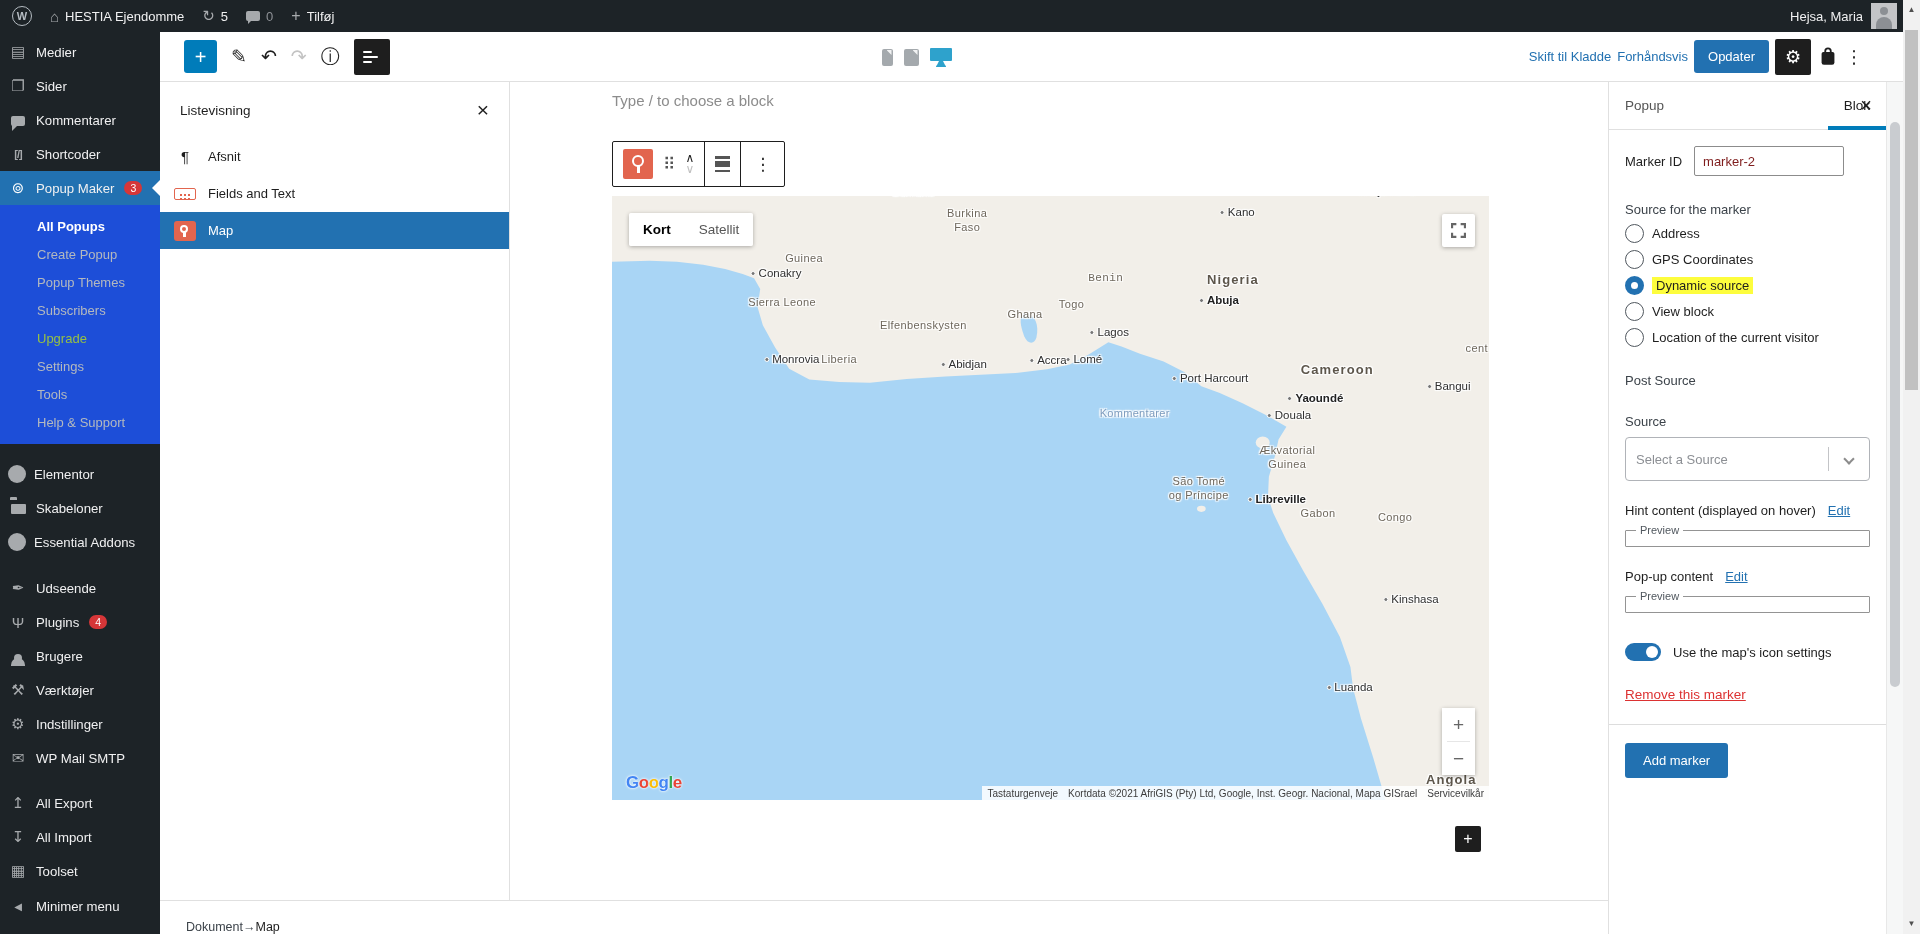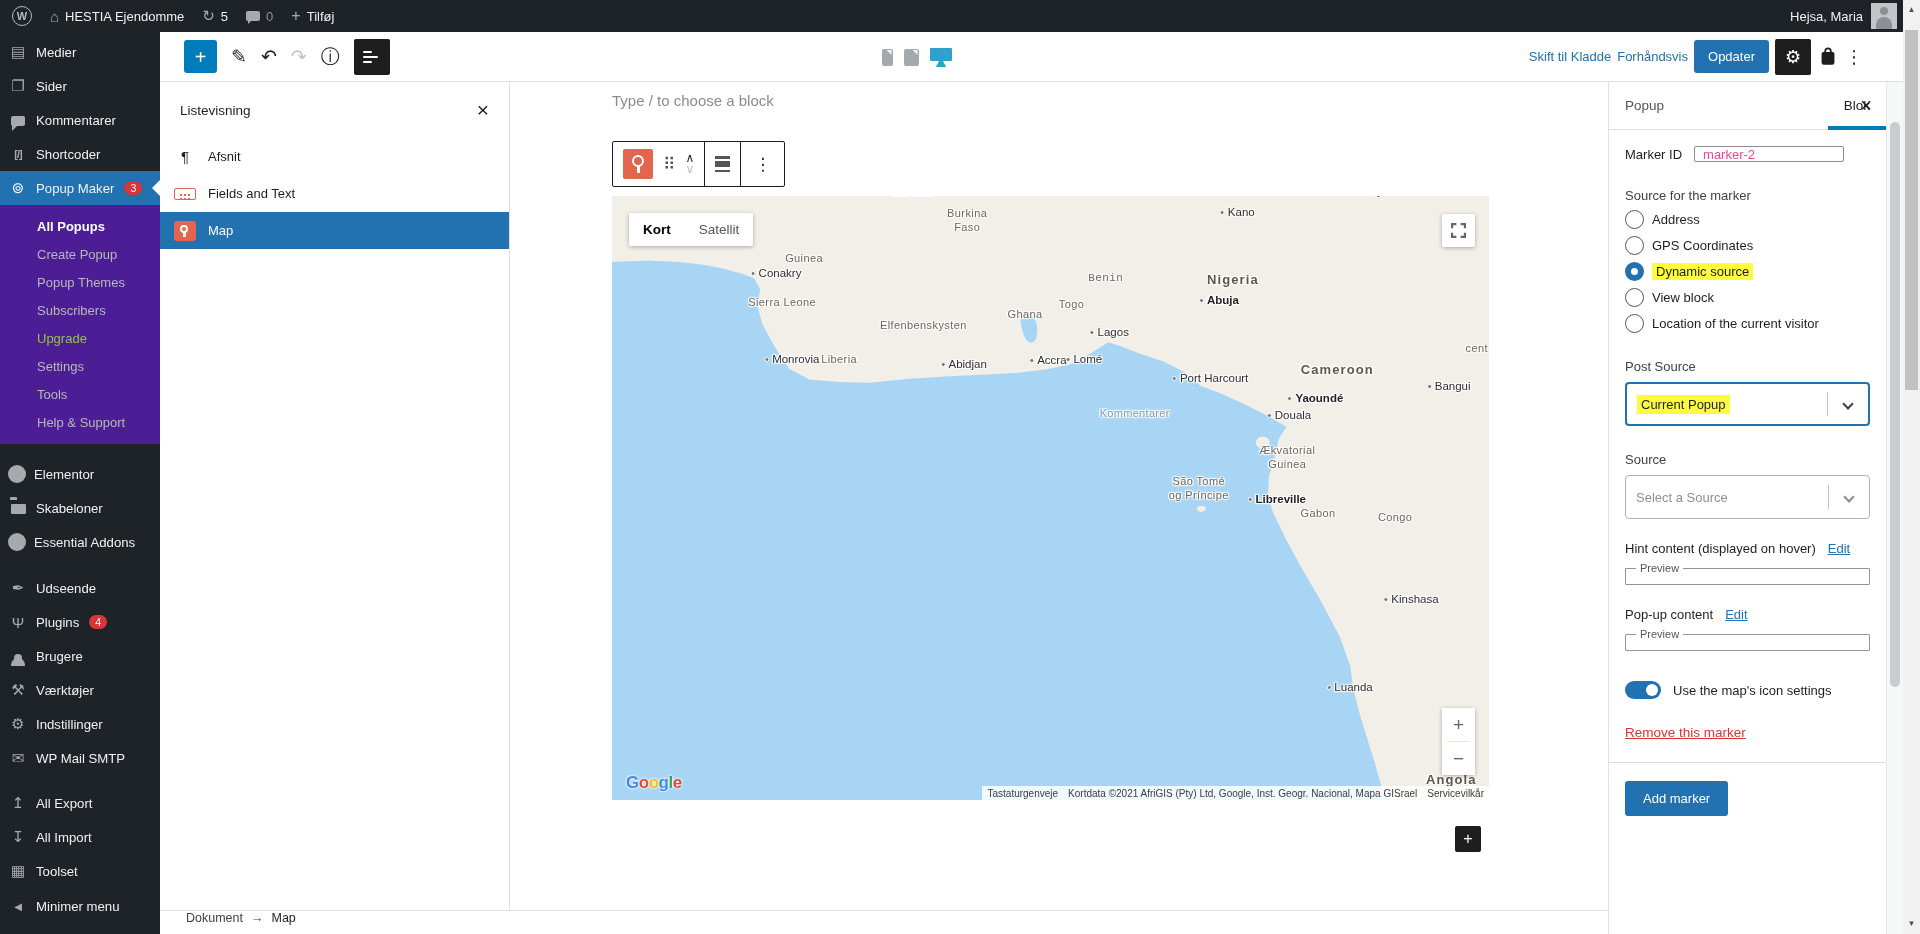--- a/index.html
+++ b/index.html
@@ -27,21 +27,21 @@
   #adminmenu { position:absolute; left:0; top:32px; width:160px; height:902px; background:#1d2327; color:#f0f0f1; }
   .menu-item { position:relative; display:flex; align-items:center; height:34px; padding-left:8px; gap:8px; cursor:pointer; }
   .mi-icon { width:20px; min-width:20px; text-align:center; color:#a7aaad; font-size:15px; position:relative; }
   .mi-label { font-size:13.2px; }
   .mi-badge { background:var(--badge-red); color:#fff; border-radius:9px; font-size:10.5px; padding:1px 6px; margin-left:2px; }
   .mi-badge:empty { display:none; }
   .menu-item.is-active { background:var(--accent-blue); }
   .menu-item.is-active .mi-icon { color:#fff; }
   .menu-item.is-active::after { content:""; position:absolute; right:0; top:50%; margin-top:-8px;
     border:8px solid transparent; border-right-color:#fff; }
-  #submenu { background:#4c1d95; padding:7px 0 8px; }
+  #submenu { background:#1d4ed8; padding:7px 0 8px; }
   .sm-item { height:28px; display:flex; align-items:center; padding-left:37px; color:#b4b9be; font-size:13px; cursor:pointer; }
   .sm-item.is-current { color:#fff; font-weight:bold; }
   .sm-item.is-upgrade { color:var(--upgrade-green); }
   .mt13 { margin-top:13px; } .mt12 { margin-top:12px; } .mt11 { margin-top:11px; } .mt3 { margin-top:3px; } .mt1 { margin-top:1px; }
   
   .ic-comments::before { content:""; display:inline-block; width:14px; height:10px; background:#a7aaad; border-radius:2px; }
   .ic-comments::after { content:""; position:absolute; left:4px; bottom:-2px; border:3px solid transparent; border-top-color:#a7aaad; border-left-color:#a7aaad; }
   .ic-users::before { content:""; display:inline-block; width:8px; height:8px; border-radius:50%; background:#a7aaad; }
   .ic-users::after { content:""; position:absolute; left:3px; top:10px; width:14px; height:8px; border-radius:7px 7px 0 0; background:#a7aaad; }
   .ic-templates::before { content:""; display:inline-block; width:15px; height:10px; background:#a7aaad; border-radius:1px; }
@@ -135,39 +135,39 @@
   .map-zoom button { width:33px; height:33px; background:#fff; border:none; color:#666; font-size:19px; cursor:pointer; }
   .map-zoom .zdiv { height:1px; background:#e6e6e6; margin:0 5px; }
   .google-logo { position:absolute; left:14px; bottom:7px; font-size:17px; font-weight:bold; letter-spacing:-.5px;
     text-shadow:0 0 2px #fff,0 0 3px #fff; }
   .gl0,.gl3 { color:#4285F4; } .gl1,.gl5 { color:#EA4335; } .gl2 { color:#FBBC05; } .gl4 { color:#34A853; }
   .map-attr { position:absolute; right:0; bottom:0; display:flex; font-size:10px; color:#3c3c3c; height:14px; }
   .map-attr span { background:rgba(255,255,255,.85); padding:1px 5px; display:flex; align-items:center; }
   .map-attr .attr-terms { cursor:pointer; }
 
   
-  #breadcrumb { position:absolute; left:0; right:295px; bottom:0; height:24px; border-top:1px solid #e0e0e0; background:#fff;
-    display:flex; align-items:flex-start; gap:8px; padding-left:26px; font-size:12.5px; color:#3c434a; }
+  #breadcrumb { position:absolute; left:0; right:295px; bottom:0; height:34px; border-top:1px solid #e0e0e0; background:#fff;
+    display:flex; align-items:flex-end; padding-left:26px; font-size:12.5px; color:#3c434a; }
   #breadcrumb .bc-cur { color:#1e1e1e; }
 
   
   #inspector { position:absolute; right:17px; top:50px; width:278px; bottom:0; border-left:1px solid #e0e0e0; background:#fff; overflow:hidden; }
   .insp-tabs { height:48px; display:flex; align-items:center; border-bottom:1px solid #e0e0e0; position:relative;justify-content:space-between; }
   .tab { padding:0 16px; height:48px; display:flex; align-items:center; background:none; border:none; font-size:13.5px; cursor:pointer; color:#555; }
   .tab.active { color:#1e1e1e; box-shadow:inset 0 -4px 0 var(--editor-blue); }
   .insp-close { position:absolute; right:14px; font-size:20px; background:none; border:none; color:#1e1e1e; cursor:pointer; }
   .panel { padding:0 16px 20px; }
   .panel-head { display:flex; align-items:center; justify-content:space-between; padding:16px 0 4px; cursor:pointer; }
   .panel-title { font-weight:bold; font-size:13.5px; color:#1e1e1e; }
   .chev { display:inline-block; width:8px; height:8px; border-right:2px solid #3c434a; border-bottom:2px solid #3c434a; transform:rotate(45deg); }
   .chev.up { transform:rotate(-135deg); margin-top:4px; }
   .chev.gray { border-color:#8c8c8c; }
   .field-row { display:flex; align-items:center; gap:12px; margin-top:16px; }
   .field-label { font-size:13px; color:#1e1e1e; }
-  .txt-input { width:150px; height:16px; border:1px solid #8c8c8c; border-radius:2px; padding:0 8px; font-size:13px; color:#ec4899; }
+  .txt-input { width:150px; height:30px; border:1px solid #8c8c8c; border-radius:2px; padding:0 8px; font-size:13px; color:#7f1d1d; }
   .group-label { margin-top:26px; font-size:13px; color:#3c434a; }
   .radio-row { display:flex; align-items:center; gap:8px; margin-top:7px; cursor:pointer; }
   .radio-circle { width:19px; height:19px; min-width:19px; border:1.5px solid #50575e; border-radius:50%; background:#fff; }
   .radio-row.is-selected .radio-circle { border:6.5px solid var(--accent-blue); }
   .radio-label { font-size:13px; color:#1e1e1e; }
   .radio-row.is-highlight .radio-label { background:var(--highlight-yellow); padding:1px 4px; }
   .select-box { margin-top:8px; height:44px; border-radius:4px; display:flex; align-items:center; cursor:pointer; background:#fff; }
   .select-blue { border:2px solid var(--accent-blue); }
   .select-gray { border:1px solid #b0b3b8; }
   .select-value { flex:1; padding-left:10px; font-size:13px; color:#1e1e1e; }
@@ -679,27 +679,20 @@
             <span class="radio-label">View block</span>
           </label>
 
           <label class="radio-row">
             <span class="radio-circle"></span>
             <span class="radio-label">Location of the current visitor</span>
           </label>
         </div>
 
       <div class="group-label">Post Source</div>
-      <div class="select-box select-blue">
-        <span class="select-value"><span class="hl">Current Popup</span></span>
-        <span class="select-div"></span>
-        <span class="select-caret">
-            <span class="chev"></span>
-          </span>
-      </div>
 
       <div class="group-label">Source</div>
       <div class="select-box select-gray">
         <span class="select-value select-placeholder">Select a Source</span>
         <span class="select-div"></span>
         <span class="select-caret">
             <span class="chev gray"></span>
           </span>
       </div>
 

